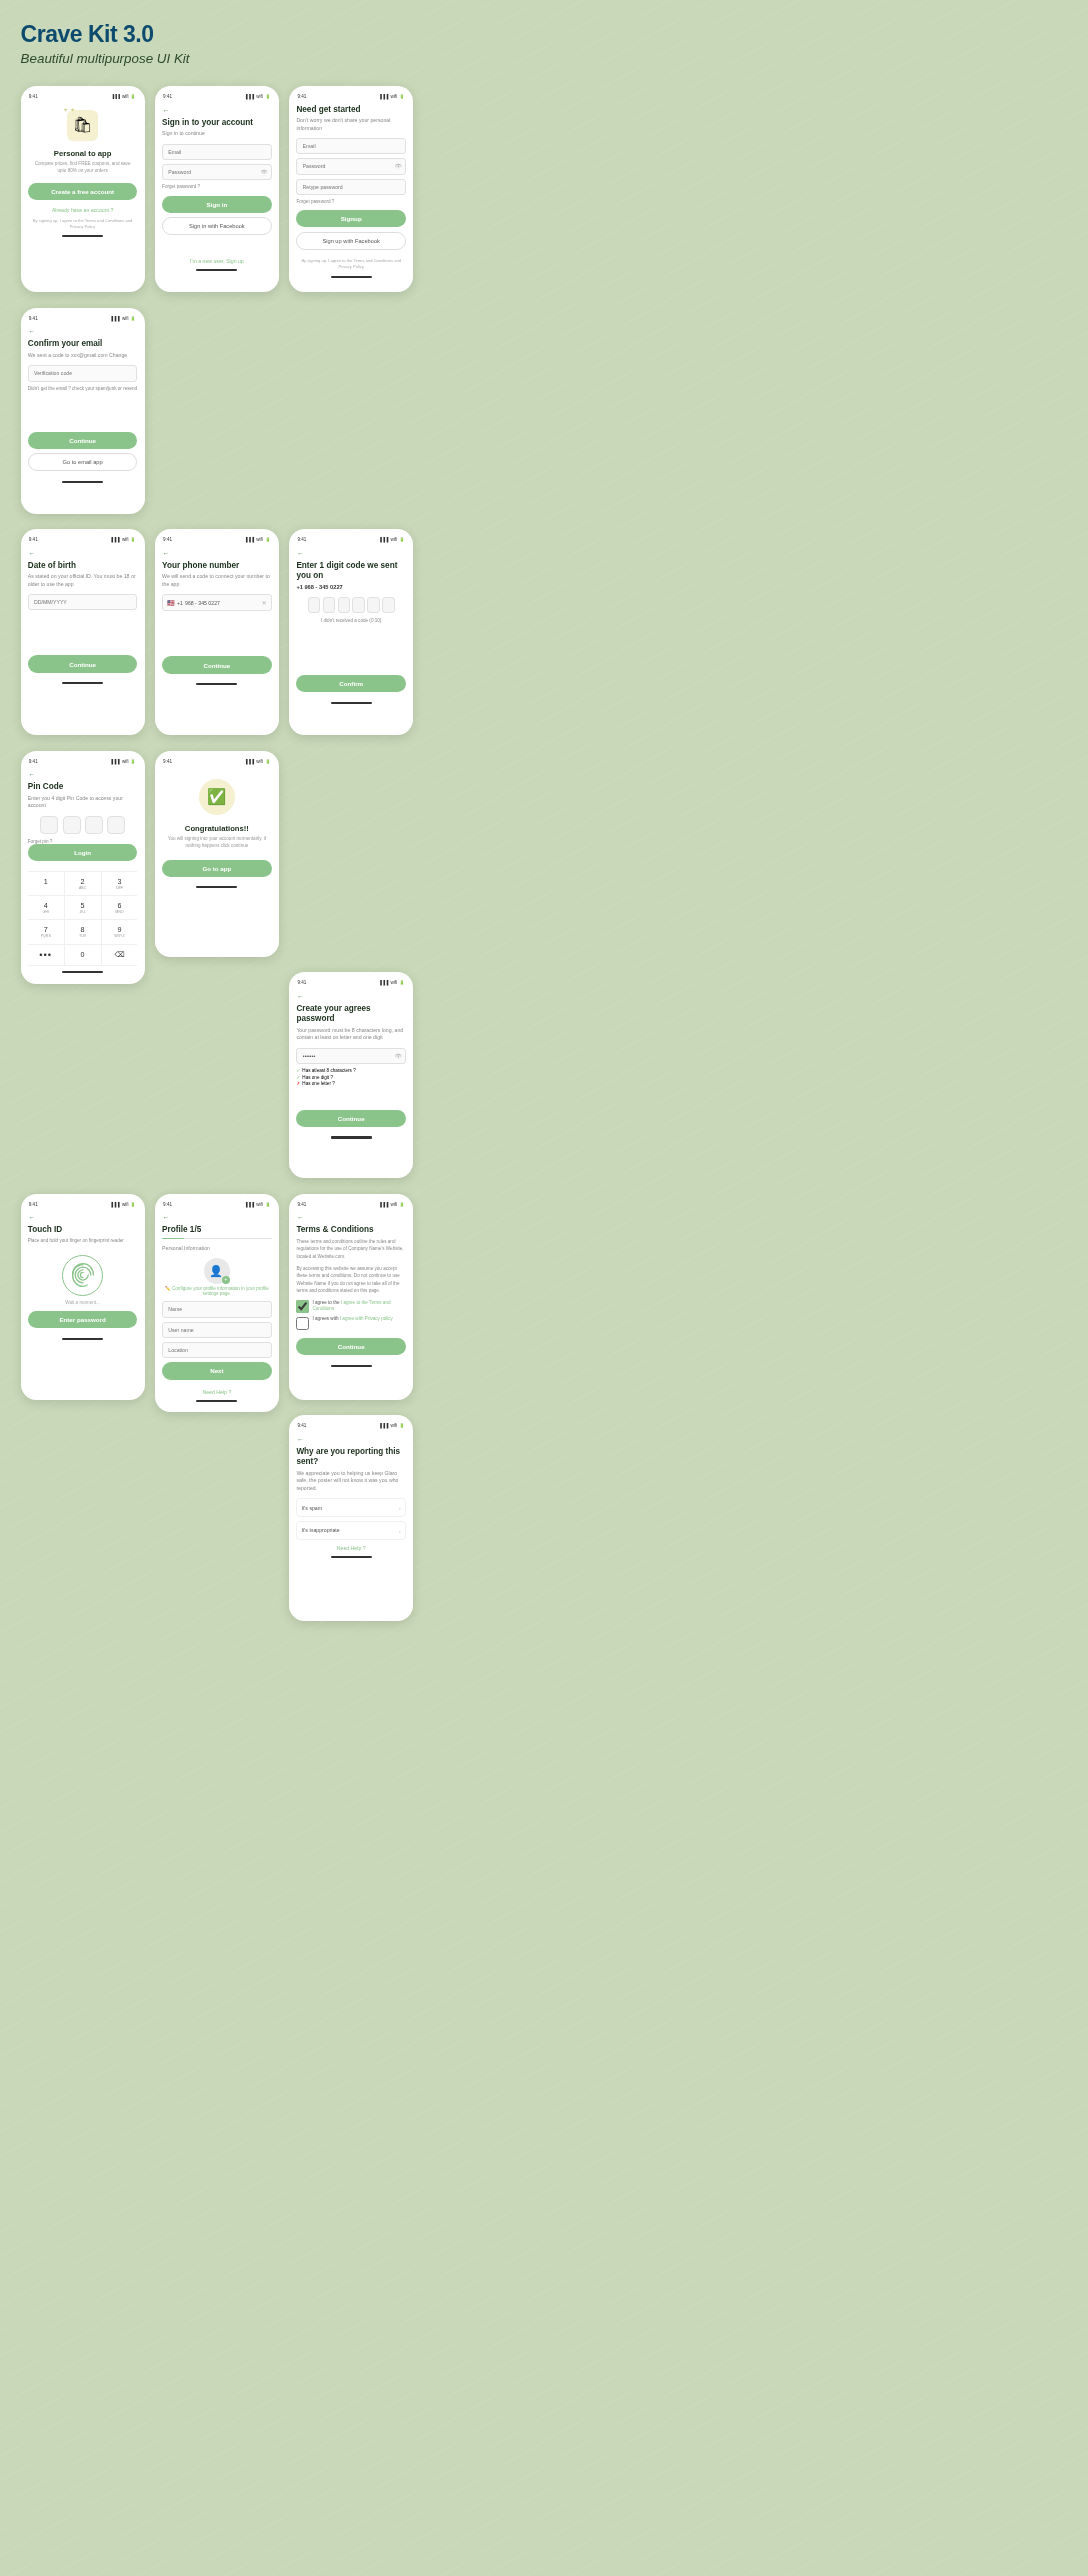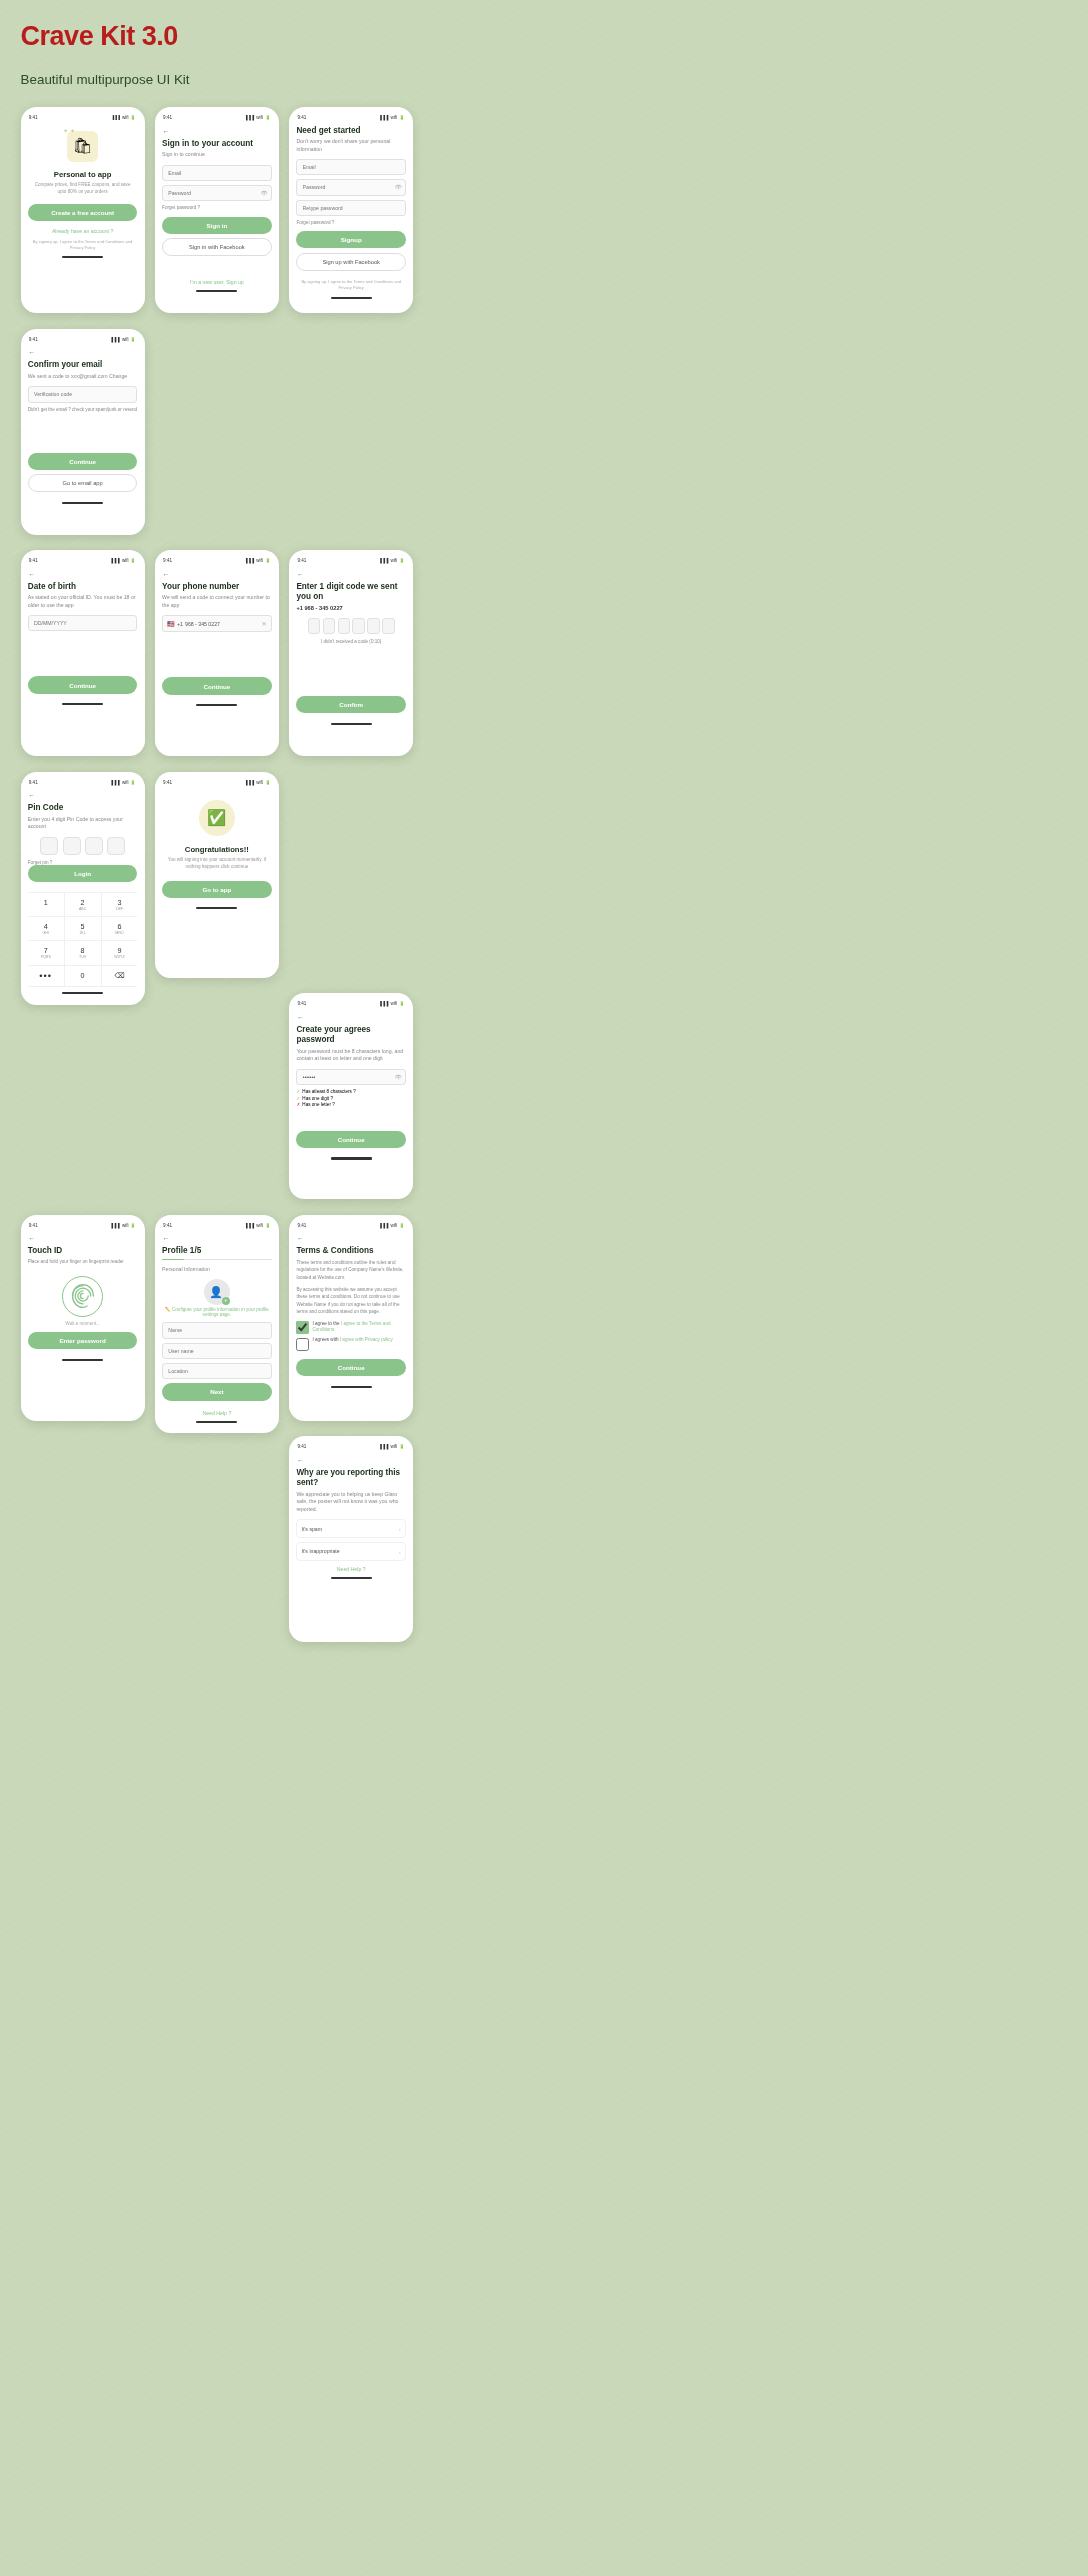--- a/index.html
+++ b/index.html
@@ -28,30 +28,31 @@
     }
     .page-container {
       position: relative;
       z-index: 1;
       max-width: 1030px;
     }
     .header {
       margin-bottom: 20.6px;
     }
     h1.brand-title {
-      font-size: 27px;
+      font-size: 23px;
       font-weight: 900;
-      color: #b91c1c;
+      color: #0c4a6e;
       letter-spacing: -0.5px;
     }
     h2.brand-subtitle {
       font-size: 13.4px;
       font-weight: 400;
       color: #2d4a2d;
-      margin-top: 20px;
+      margin-top: 3px;
+      font-style: italic;
     }
     h3.brand-section {
       font-size: 13.4px;
       font-weight: 600;
       color: #2d4a2d;
       margin-top: 3.1px;
     }
     .screens-grid {
       display: grid;
       grid-template-columns: 124px 124px 124px;

